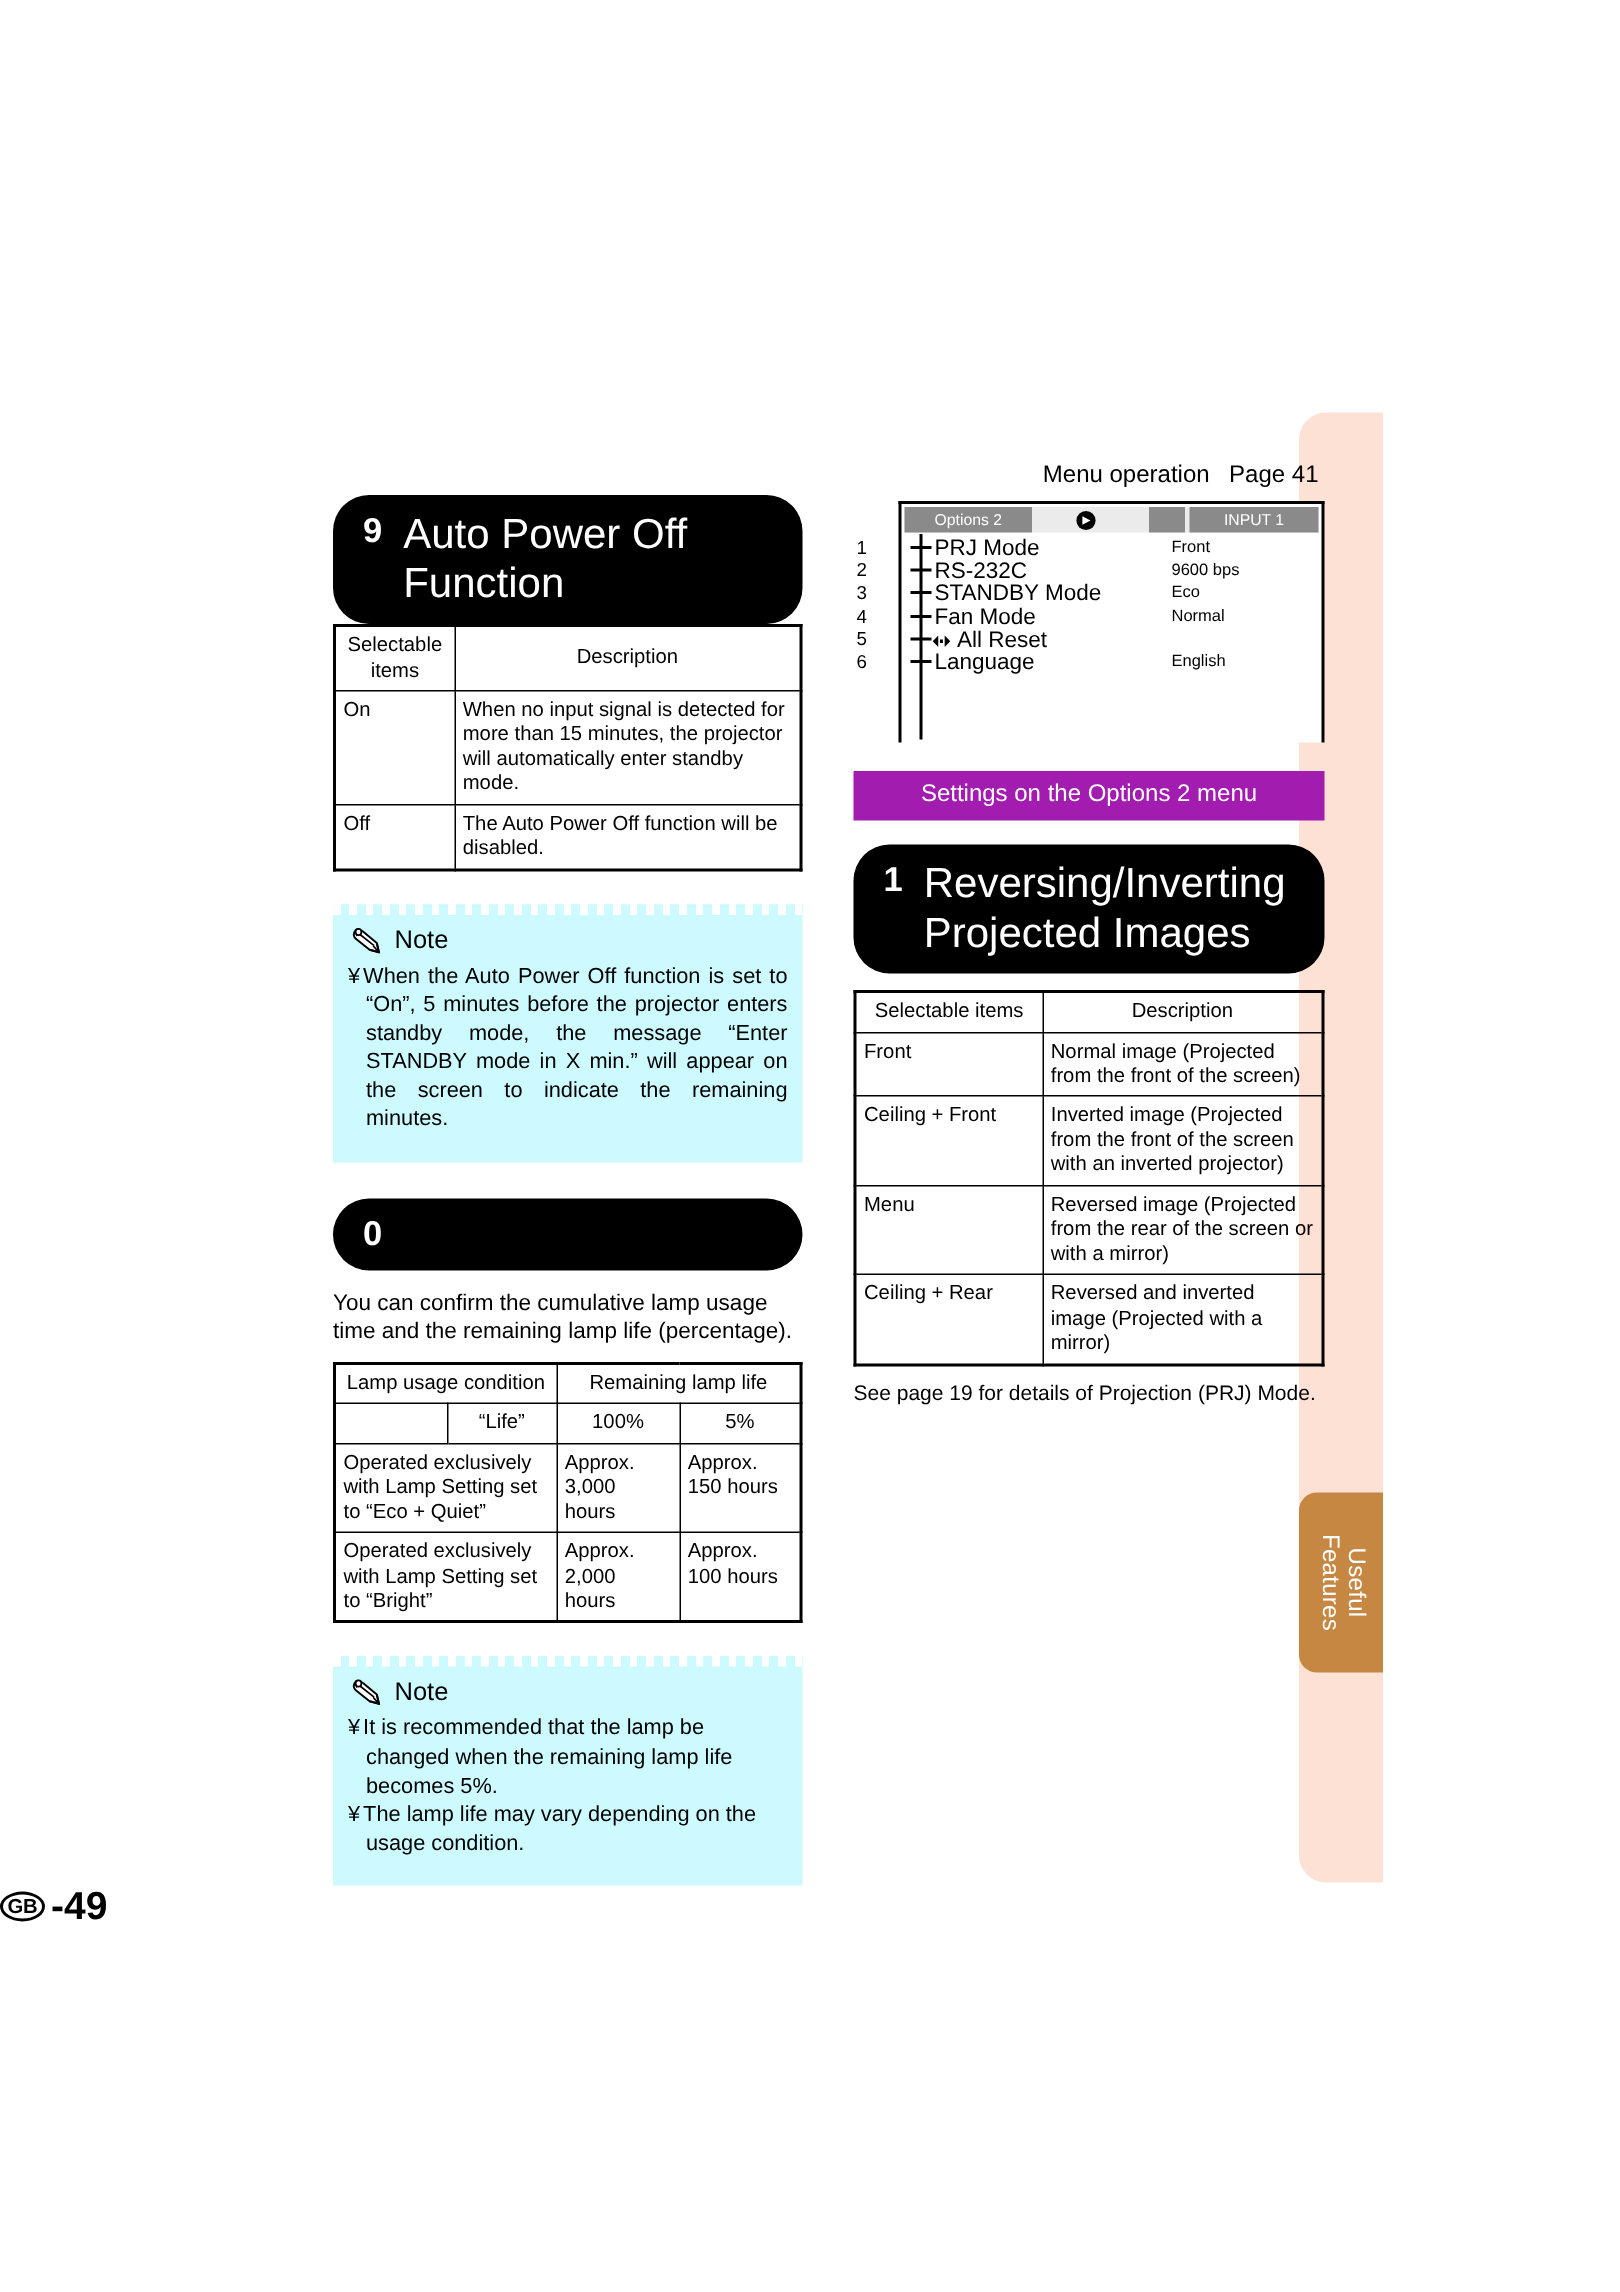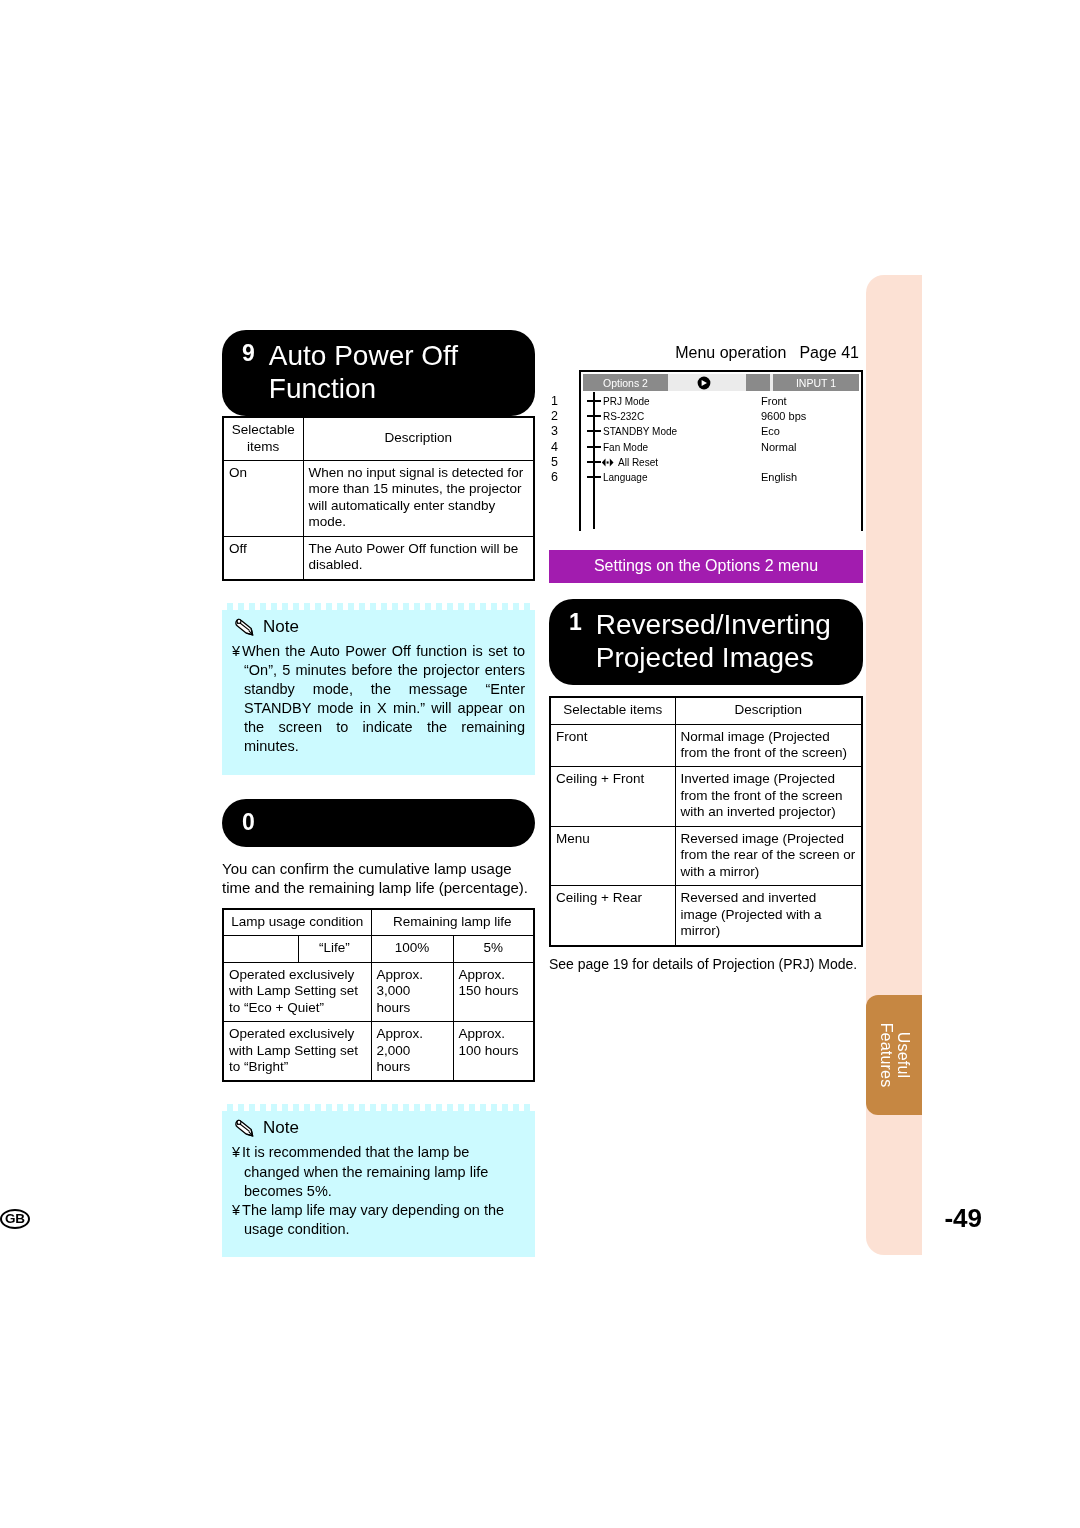--- a/index.html
+++ b/index.html
@@ -41,21 +41,21 @@
     font-size: 16px;
     letter-spacing: .2px;
     line-height: 1.05;
     text-align: center;
     white-space: pre-line;
   }
 
   
   .col { position: absolute; }
   #col-left  { left: 222px; top: 330px; width: 313px; }
-  #col-right { left: 549px; top: 308px; width: 314px; margin-top: 36px; }
+  #col-right { left: 569px; top: 308px; width: 314px; }
 
   
   .sec-head {
     background: #000000;
     color: #ffffff;
     border-radius: 24px;
     padding: 9px 14px 11px 20px;
     display: flex;
     align-items: flex-start;
     gap: 14px;
@@ -197,47 +197,47 @@
     height: 15.2px;
     display: flex;
     align-items: center;
   }
   .osd-row .tick {
     position: absolute; left: 6px; top: 6px;
     width: 14px; height: 2px; background: #000;
   }
   .osd-row .lbl {
     position: absolute; left: 22px; top: 0;
-    font-size: 10px; color: #000; line-height: 15.2px;
+    font-size: 15px; color: #000; line-height: 15.2px;
   }
   .osd-row .val {
     position: absolute; left: 180px; top: 0;
     font-size: 11px; color: #000; line-height: 15.2px;
   }
   #osd-numcol { position:absolute; left: 0; top: 0; width: 30px; }
   #osd-numcol div { height:15.2px; line-height:15.2px; font-size:12.5px; text-align:left; }
 
   .see-page {
     font-size: 14px; color: #000;
     margin-top: 9px;
   }
 
   
   #page-num {
     position: absolute;
     left: 0; right: 0;
-    top: 1203px;
+    top: 1255px;
     text-align: center;
     padding-right: 98px;
     font-size: 26px;
     font-weight: bold;
     color: #000;
     display: flex;
     align-items: center;
-    justify-content: space-between;
+    justify-content: flex-start;
     gap: 4px;
   }
   #page-num .gb {
     display: inline-flex;
     align-items: center; justify-content: center;
     border: 2px solid #000;
     border-radius: 50%;
     width: 30px; height: 20px;
     font-size: 13.5px;
     font-weight: bold;
@@ -435,21 +435,21 @@
           <div>5</div>
           <div>6</div>
         </div>
       </div>
     </div>
 
     <div class="black-bar" style="margin-top:19px">Settings on the Options 2 menu</div>
 
     <div class="sec-head" style="margin-top:16px">
       <span class="num">1</span>
-      <span class="ttl" style="white-space:pre-line">Reversed/Inverting
+      <span class="ttl" style="white-space:pre-line">Reversing/Inverting
 Projected Images</span>
     </div>
 
     <table class="doc" style="margin-top:11px">
       <colgroup>
           <col style="width:125px">
           <col>
         </colgroup>
       <tbody>
           <tr>

